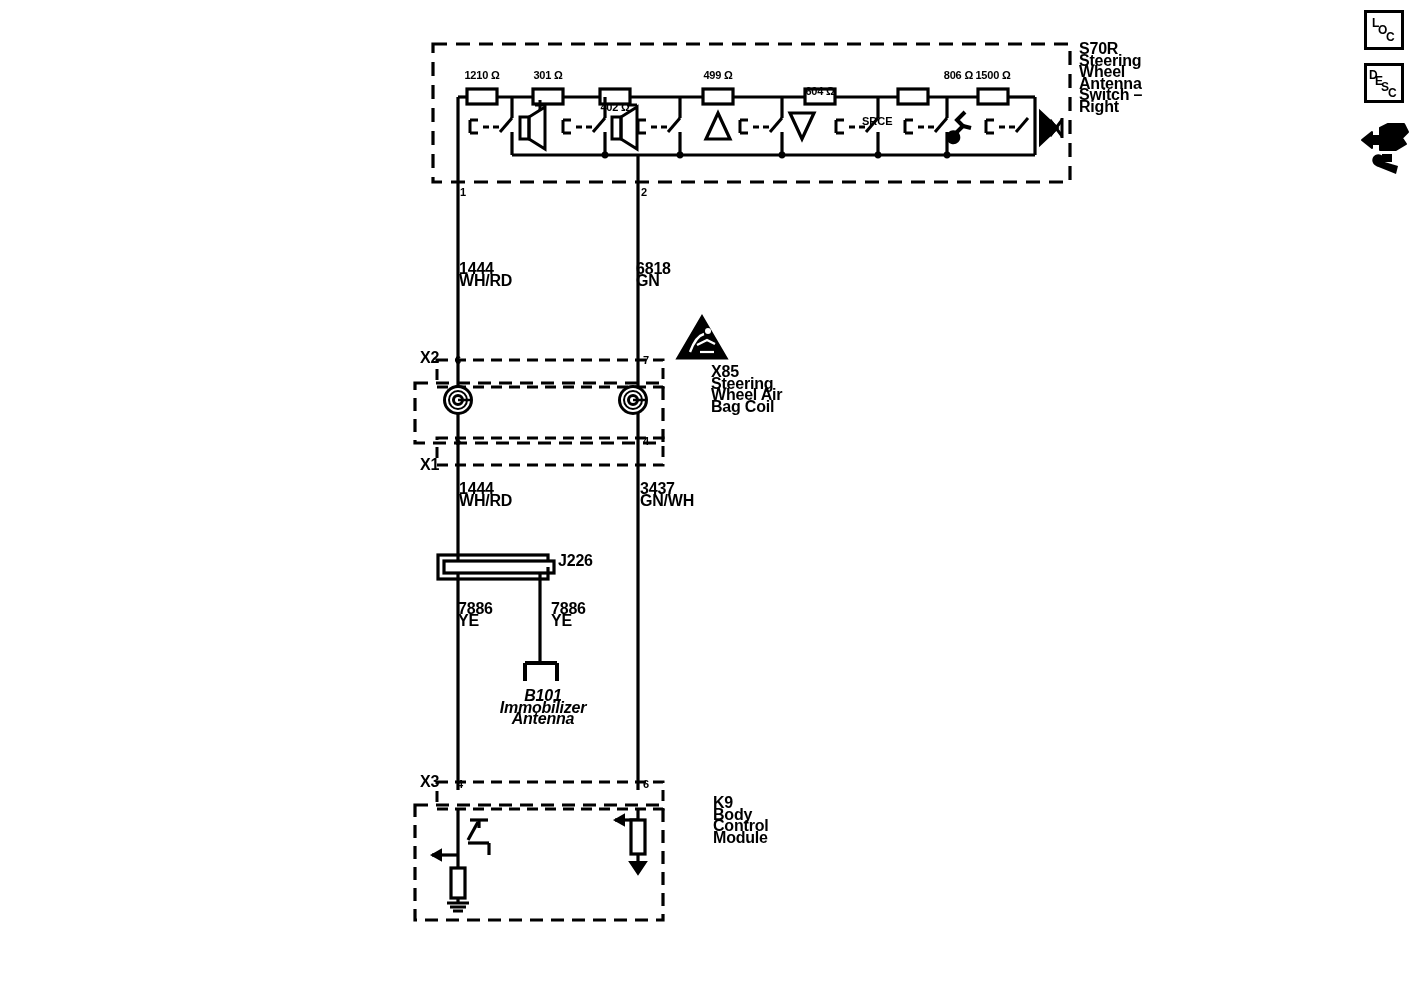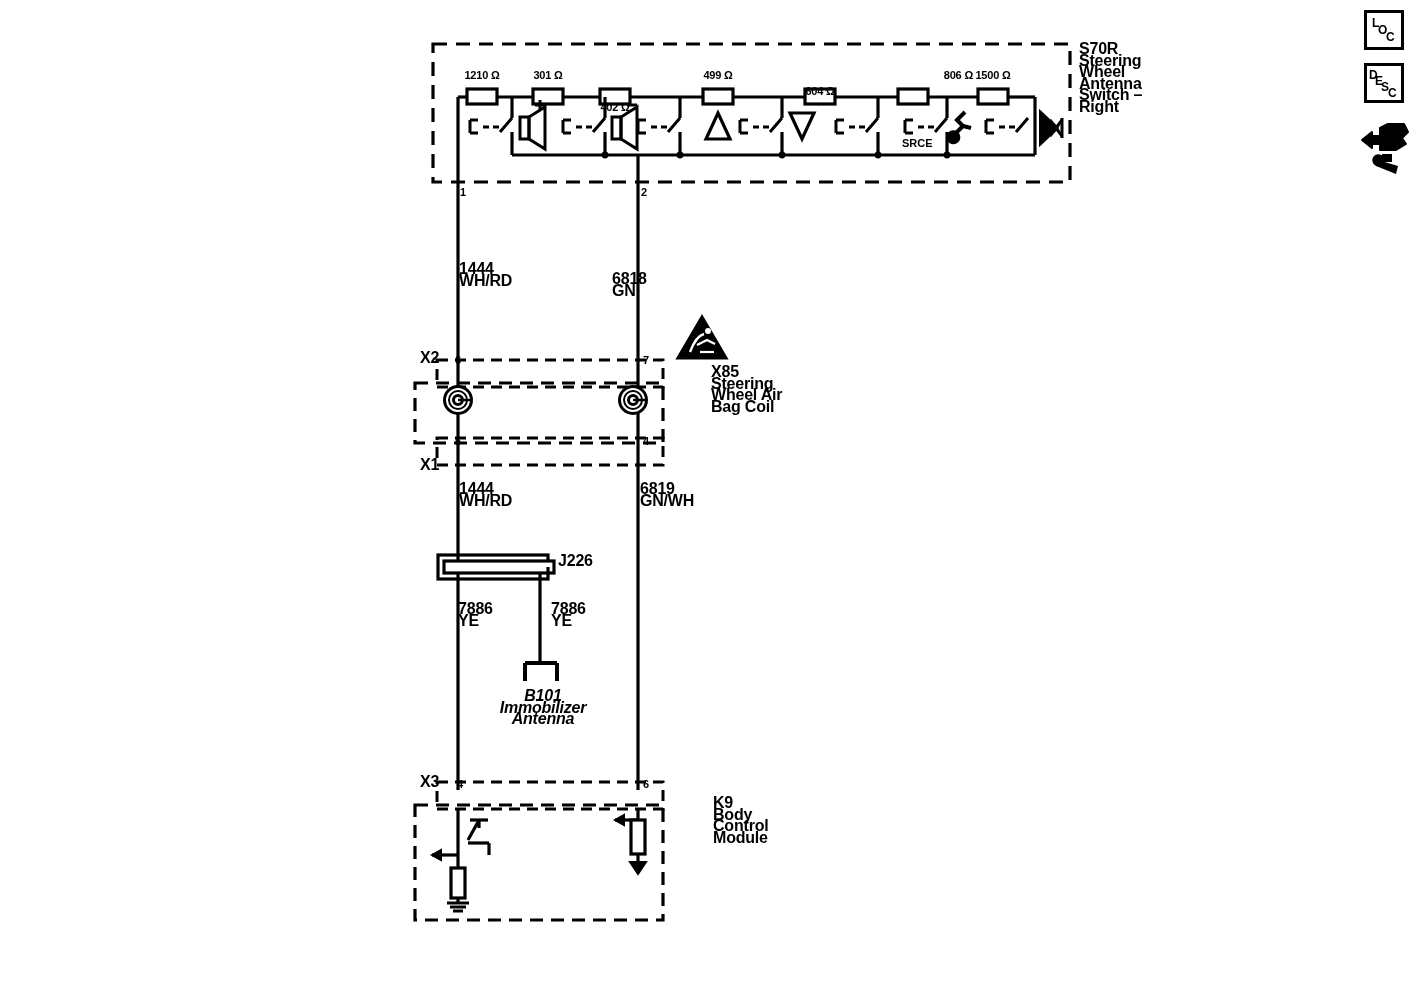--- a/index.html
+++ b/index.html
@@ -231,42 +231,42 @@
 </svg>
 
 <div class="lbl ohm" style="left:452px;top:70px;width:60px;"><span>1210</span> <span>Ω</span></div>
 <div class="lbl ohm" style="left:518px;top:70px;width:60px;"><span>301</span> <span>Ω</span></div>
 <div class="lbl ohm" style="left:585px;top:70px;width:60px;margin-top:32px;"><span>402</span> <span>Ω</span></div>
 <div class="lbl ohm" style="left:688px;top:70px;width:60px;"><span>499</span> <span>Ω</span></div>
 <div class="lbl ohm" style="left:790px;top:86px;width:60px;"><span>604</span> <span>Ω</span></div>
 <div class="lbl ohm" style="left:913px;top:70px;width:60px;text-align:right;"><span>806</span> <span>Ω</span></div>
 <div class="lbl ohm" style="left:963px;top:70px;width:60px;"><span>1500</span> <span>Ω</span></div>
 
-<div class="lbl srce" style="left:862px;top:138px;margin-left:40px;">SRCE</div>
+<div class="lbl srce" style="left:862px;top:116px;">SRCE</div>
 
 <div class="lbl" style="left:1079px;top:43px;"><span>S70R</span><br><span>Steering</span><br><span>Wheel</span><br><span>Antenna</span><br><span>Switch –</span><br><span>Right</span></div>
 
 <div class="lbl pin" style="left:460px;top:187px;">1</div>
 <div class="lbl pin" style="left:641px;top:187px;">2</div>
 
 <div class="lbl" style="left:459px;top:263px;"><span>1444</span><br><span>WH/RD</span></div>
-<div class="lbl" style="left:612px;top:263px;margin-top:10px;"><span>6818</span><br><span>GN</span></div>
+<div class="lbl" style="left:636px;top:263px;"><span>6818</span><br><span>GN</span></div>
 
 <div class="lbl" style="left:420px;top:352px;">X2</div>
 <div class="lbl pin" style="left:455px;top:355px;">6</div>
 <div class="lbl pin" style="left:643px;top:355px;">7</div>
 
 <div class="lbl" style="left:420px;top:432px;margin-top:27px;">X1</div>
 <div class="lbl pin" style="left:455px;top:436px;">5</div>
 <div class="lbl pin" style="left:643px;top:436px;">4</div>
 
 <div class="lbl" style="left:673px;top:366px;margin-left:38px;"><span>X85</span><br><span>Steering</span><br><span>Wheel Air</span><br><span>Bag Coil</span></div>
 
 <div class="lbl" style="left:459px;top:483px;"><span>1444</span><br><span>WH/RD</span></div>
-<div class="lbl" style="left:640px;top:483px;"><span>6819</span><br><span>GN/WH</span></div>
+<div class="lbl" style="left:640px;top:483px;"><span>3437</span><br><span>GN/WH</span></div>
 
 <div class="lbl" style="left:558px;top:555px;">J226</div>
 
 <div class="lbl" style="left:458px;top:603px;"><span>7886</span><br><span>YE</span></div>
 <div class="lbl" style="left:551px;top:603px;"><span>7886</span><br><span>YE</span></div>
 
 <div class="lbl ctr" style="left:488px;top:690px;width:110px;font-style:italic;"><span>B101</span><br><span>Immobilizer</span><br><span>Antenna</span></div>
 
 <div class="lbl" style="left:420px;top:776px;text-align:right;">X3</div>
 <div class="lbl pin" style="left:457px;top:779px;">4</div>

